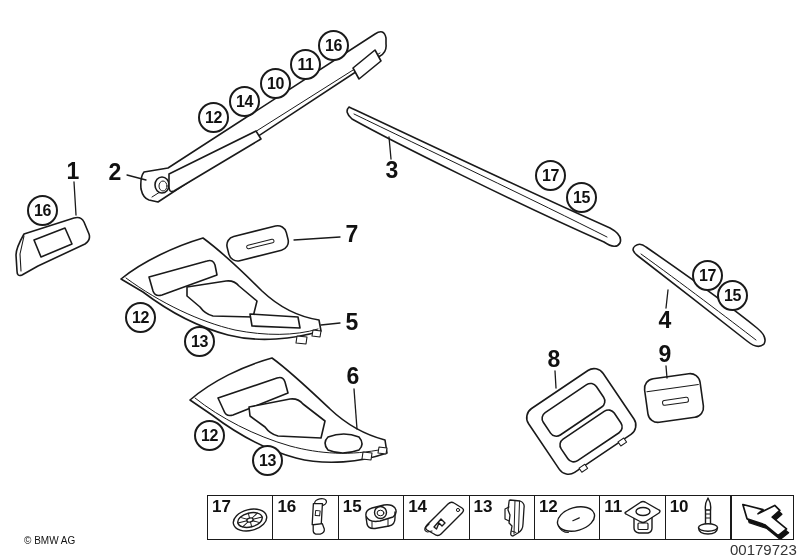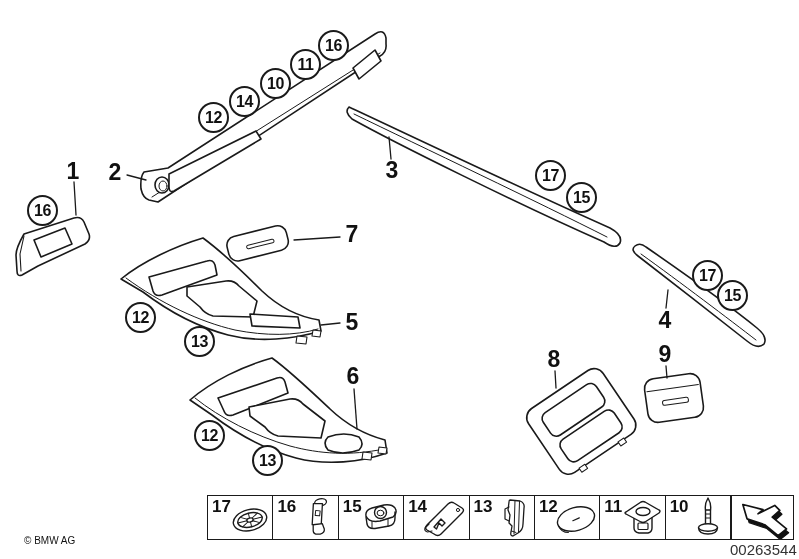--- a/index.html
+++ b/index.html
@@ -226,15 +226,15 @@
   </div>
 
   <div class="arrowbox">
     <svg width="56" height="42" viewBox="0 0 62 50">
       <path d="M9.5,13.5 L33.5,19.5 L27.5,24.5 L47.5,14.5 L53.5,20.5 L44.5,28.5 L61.5,42.5 L51.5,50.5 L35.5,37.5 L14.5,30.5 Z" fill="#111" stroke="#111" stroke-width="1.5" stroke-linejoin="round"></path>
       <path d="M7,9 L31,15 L25,20 L45,10 L51,16 L42,24 L59,38 L49,46 L33,33 L12,26 Z" fill="#fff" stroke="#111" stroke-width="2" stroke-linejoin="round"></path>
     </svg>
   </div>
 
   <div class="copyright">© BMW AG</div>
-  <div class="imagenum">00263544</div>
+  <div class="imagenum">00179723</div>
 
 </div>
 
 </body></html>

